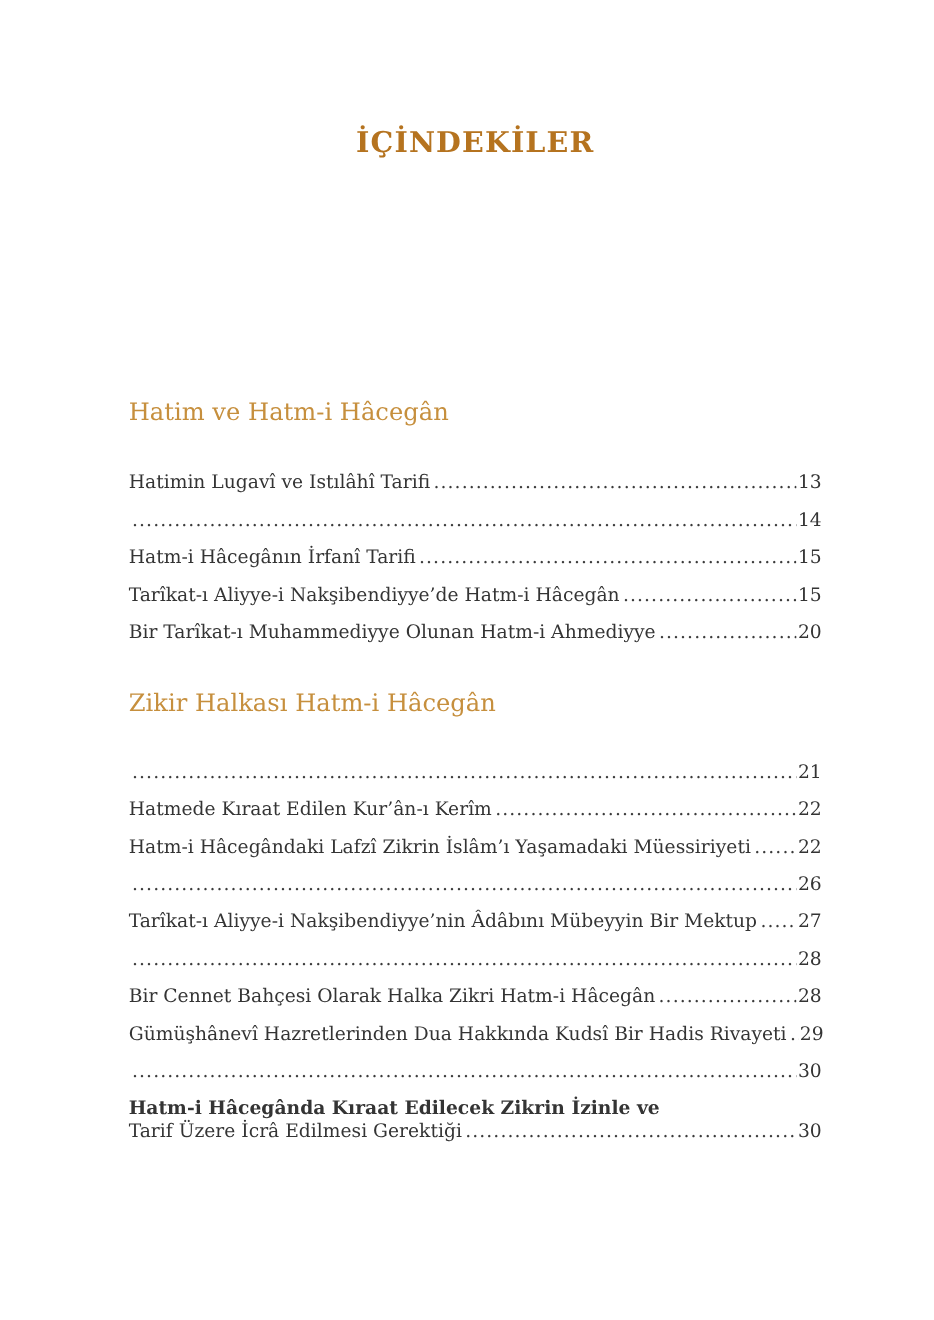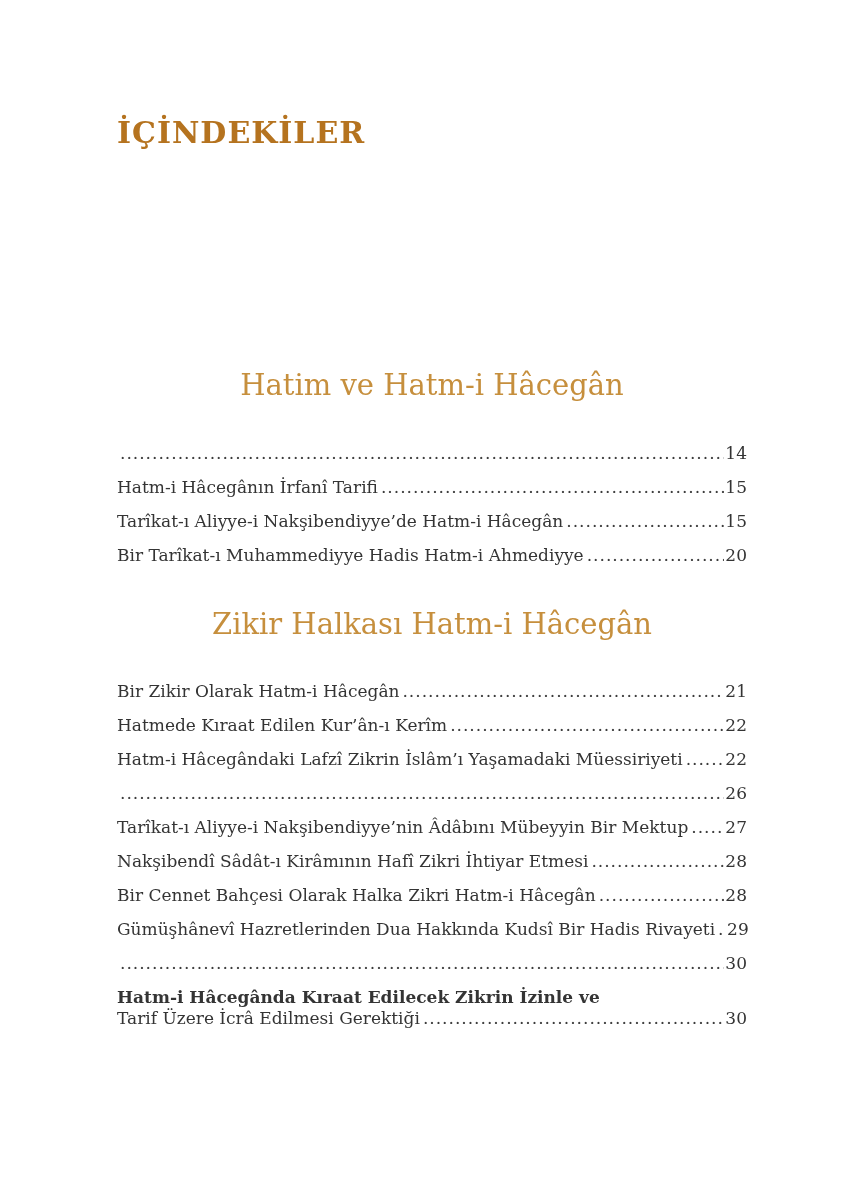--- a/index.html
+++ b/index.html
@@ -10,30 +10,29 @@
     color: #343434;
     overflow: hidden;
   }
   .page {
     box-sizing: border-box;
     width: 849px; height: 1200px;
     padding: 0 102px 0 117px;
   }
   h1.title {
     margin: 115px 0 0 0;
-    text-align: left;
-    font-size: 30px;
+    text-align: center;
+    font-size: 26px;
     line-height: 1.2;
     font-weight: bold;
     letter-spacing: 1px;
     color: #b5731f;
   }
   h2.heading {
-    text-align: center;
-    font-size: 29px;
+    font-size: 22px;
     line-height: 1.3;
     font-weight: normal;
     color: #c68f3d;
     margin: 0;
   }
   section:nth-of-type(1) h2.heading { margin-top: 216px; }
   section:nth-of-type(2) h2.heading { margin-top: 40px; }
   .entries { margin-top: 38px; }
   .entry {
     font-size: 17px;
@@ -64,53 +63,59 @@
 <body>
 
 <main class="page">
   <h1 class="title">İÇİNDEKİLER</h1>
   <div id="sections">
       <section>
         <h2 class="heading">Hatim ve Hatm-i Hâcegân</h2>
         <div class="entries">
           <div class="entry">
             <div class="row">
+              <span class="label">Hatimin Lugavî ve Istılâhî Tarifi</span>
+              <span class="dots"></span>
+              <span class="pagenum">13</span>
+            </div>
+          </div>
+          <div class="entry">
+            <div class="row">
               <span class="dots"></span>
               <span class="pagenum">14</span>
             </div>
           </div>
           <div class="entry">
             <div class="row">
               <span class="label">Hatm-i Hâcegânın İrfanî Tarifi</span>
               <span class="dots"></span>
               <span class="pagenum">15</span>
             </div>
           </div>
           <div class="entry">
             <div class="row">
               <span class="label">Tarîkat-ı Aliyye-i Nakşibendiyye’de Hatm-i Hâcegân</span>
               <span class="dots"></span>
               <span class="pagenum">15</span>
             </div>
           </div>
           <div class="entry">
             <div class="row">
-              <span class="label">Bir Tarîkat-ı Muhammediyye Hadis Hatm-i Ahmediyye</span>
+              <span class="label">Bir Tarîkat-ı Muhammediyye Olunan Hatm-i Ahmediyye</span>
               <span class="dots"></span>
               <span class="pagenum">20</span>
             </div>
           </div>
         </div>
       </section>
       <section>
         <h2 class="heading">Zikir Halkası Hatm-i Hâcegân</h2>
         <div class="entries">
           <div class="entry">
             <div class="row">
-              <span class="label">Bir Zikir Olarak Hatm-i Hâcegân</span>
               <span class="dots"></span>
               <span class="pagenum">21</span>
             </div>
           </div>
           <div class="entry">
             <div class="row">
               <span class="label">Hatmede Kıraat Edilen Kur’ân-ı Kerîm</span>
               <span class="dots"></span>
               <span class="pagenum">22</span>
             </div>
@@ -130,21 +135,20 @@
           </div>
           <div class="entry">
             <div class="row">
               <span class="label">Tarîkat-ı Aliyye-i Nakşibendiyye’nin Âdâbını Mübeyyin Bir Mektup</span>
               <span class="dots"></span>
               <span class="pagenum">27</span>
             </div>
           </div>
           <div class="entry">
             <div class="row">
-              <span class="label">Nakşibendî Sâdât-ı Kirâmının Hafî Zikri İhtiyar Etmesi</span>
               <span class="dots"></span>
               <span class="pagenum">28</span>
             </div>
           </div>
           <div class="entry">
             <div class="row">
               <span class="label">Bir Cennet Bahçesi Olarak Halka Zikri Hatm-i Hâcegân</span>
               <span class="dots"></span>
               <span class="pagenum">28</span>
             </div>

